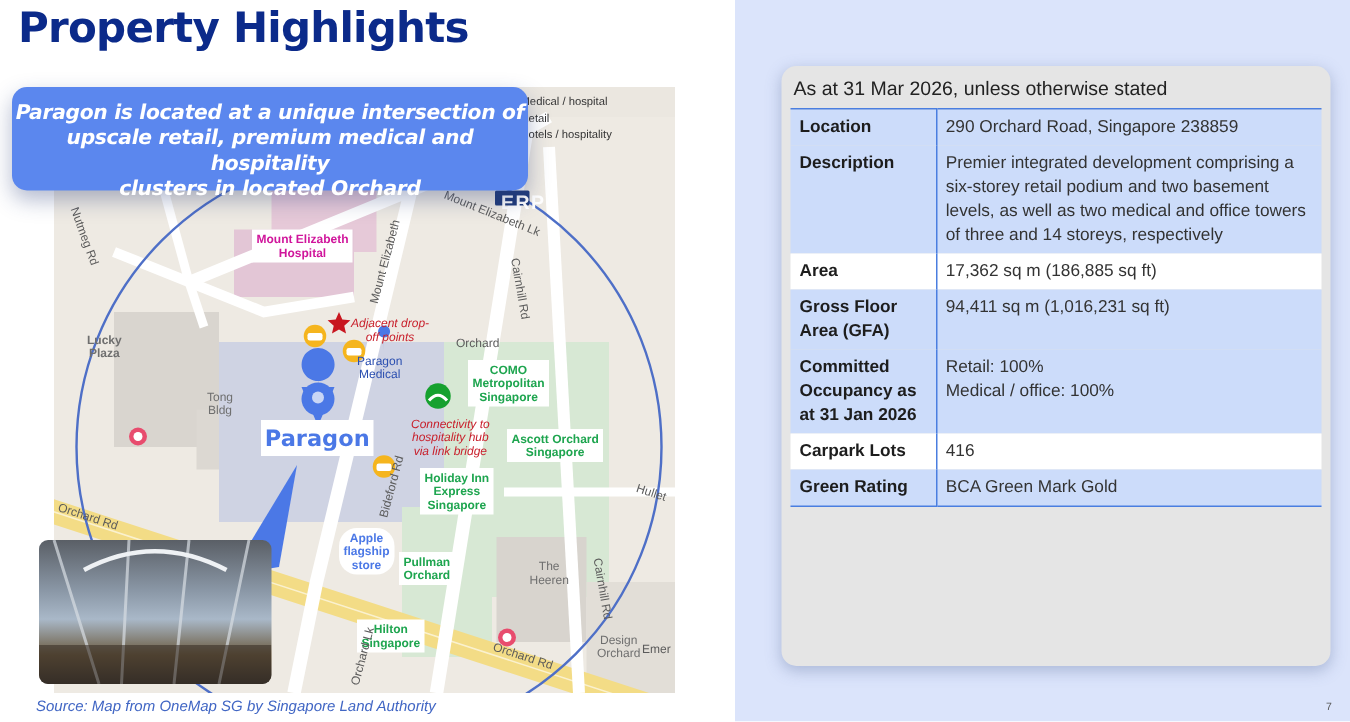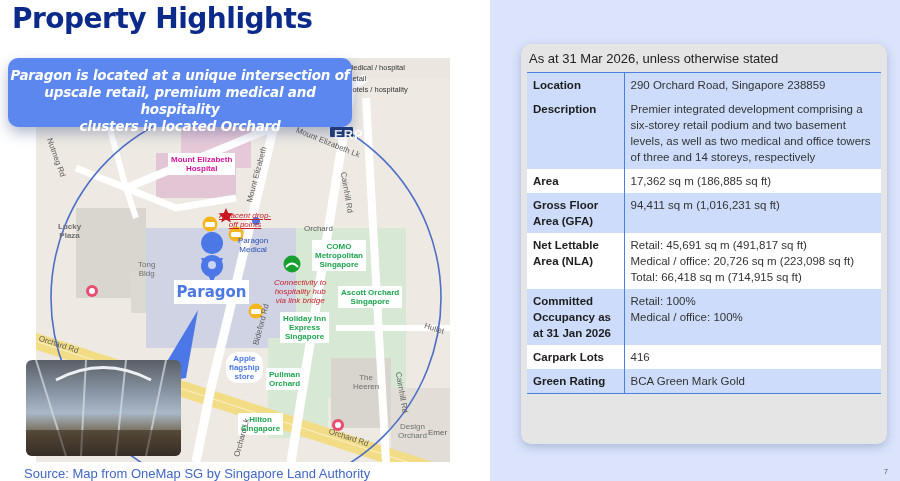--- a/index.html
+++ b/index.html
@@ -45,22 +45,22 @@
     color: #fff; font-style: italic; font-weight: bold; font-size: 13.5px;
     line-height: 17px; text-align: center; padding-top: 9px;
     font-family: "DejaVu Sans", sans-serif; letter-spacing: -0.2px;
   }
   .photo {
     position: absolute; left: 26px; top: 360px; width: 155px; height: 96px;
     border-radius: 6px; overflow: hidden;
     background: linear-gradient(180deg,#5a5f66 0%,#8a97a6 35%,#a9b8c8 55%,#6b5a3e 80%,#2e2a26 100%);
   }
   .source {
-    position: absolute; left: 24px; top: 466px; font-size: 13px;
-    color: #4166c4;
+    position: absolute; left: 24px; top: 466px; font-size: 10px;
+    font-style: italic; color: #4166c4;
   }
 
   
   .right-bg { position: absolute; left: 490px; top: 0; width: 410px; height: 481px; background: #dbe4fb; }
   .card {
     position: absolute; left: 521px; top: 44px; width: 366px; height: 400px;
     background: #e5e5e5; border-radius: 10px;
     box-shadow: 0 3px 10px rgba(80,100,150,0.35);
   }
   .card-caption { position: absolute; left: 8px; top: 7px; font-size: 13px; color: #222; }
@@ -135,21 +135,21 @@
 
     <rect x="294" y="69" width="23" height="10" rx="1" fill="#1f3a7a"></rect>
   </svg>
 
   <div class="road-label" style="left:298px;top:69px;color:#fff;font-size:13px;font-weight:bold;letter-spacing:1px;">ERP</div>
 
   <div class="label med" style="left:132px;top:95px;">
     <div>Mount Elizabeth</div>
     <div>Hospital</div>
   </div>
-  <div class="label note" style="left:180px;top:151px;text-decoration:underline;">
+  <div class="label note" style="left:195px;top:151px;">
     <div>Adjacent drop-</div>
     <div>off points</div>
   </div>
   <div class="label" style="left:199px;top:176px;background:transparent;color:#2b4fb0;font-weight:normal;">
     <div>Paragon</div>
     <div>Medical</div>
   </div>
   <div class="label hotel" style="left:276px;top:182px;">
     <div>COMO</div>
     <div>Metropolitan</div>
@@ -268,28 +268,20 @@
           <td>
             <div>17,362 sq m (186,885 sq ft)</div>
           </td>
         </tr>
         <tr class="shade">
           <td class="k">Gross Floor Area (GFA)</td>
           <td>
             <div>94,411 sq m (1,016,231 sq ft)</div>
           </td>
         </tr>
-        <tr class="white">
-          <td class="k">Net Lettable Area (NLA)</td>
-          <td>
-            <div>Retail: 45,691 sq m (491,817 sq ft)</div>
-            <div>Medical / office: 20,726 sq m (223,098 sq ft)</div>
-            <div>Total: 66,418 sq m (714,915 sq ft)</div>
-          </td>
-        </tr>
         <tr class="shade">
           <td class="k">Committed Occupancy as at 31 Jan 2026</td>
           <td>
             <div>Retail: 100%</div>
             <div>Medical / office: 100%</div>
           </td>
         </tr>
         <tr class="white">
           <td class="k">Carpark Lots</td>
           <td>

